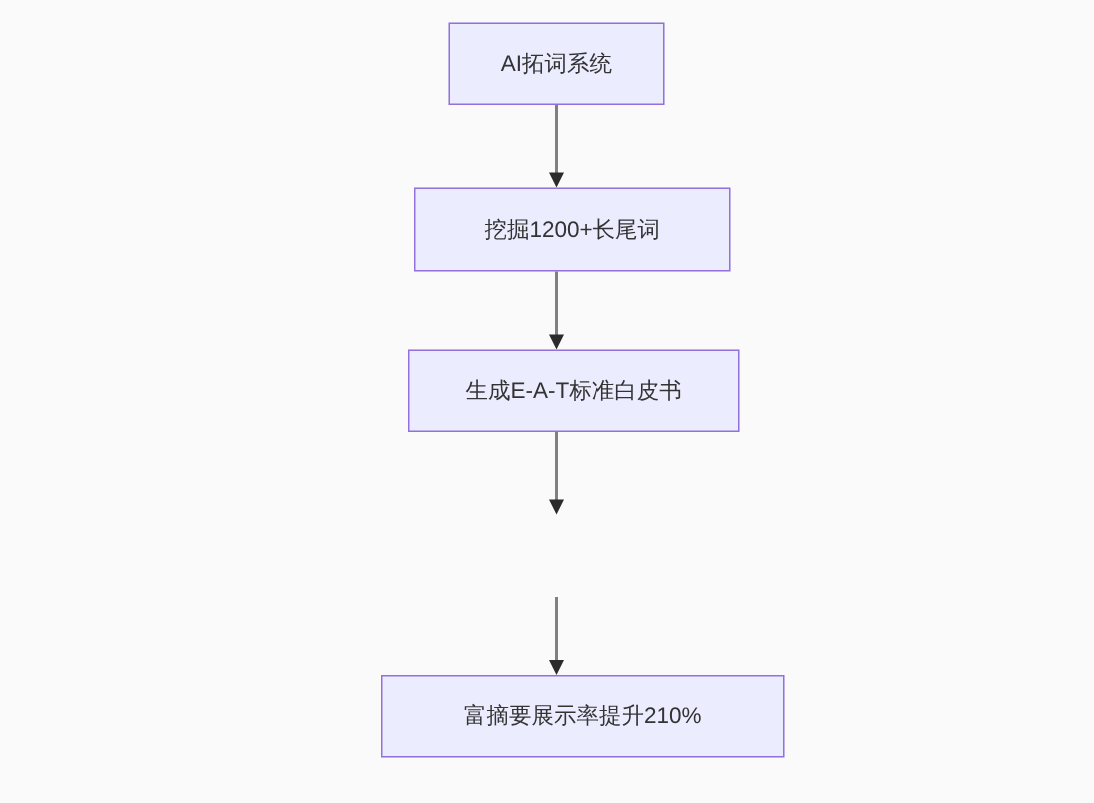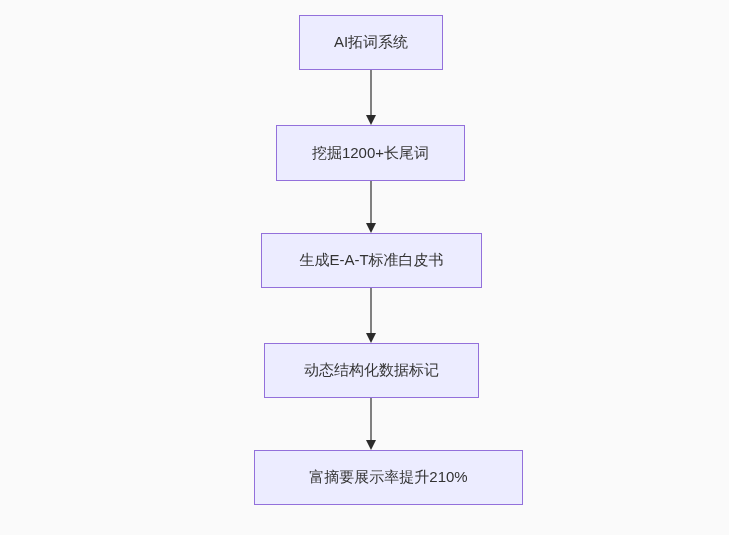--- a/index.html
+++ b/index.html
@@ -37,22 +37,22 @@
   .edge-head {
     position: absolute;
     width: 0;
     height: 0;
     border-left: 5px solid transparent;
     border-right: 5px solid transparent;
     border-top: 10px solid var(--edge_head, #2b2b2b);
   }
   
   .node-1 { left: 299px; top: 15px;  width: 144px; height: 55px; }
-  .node-2 { left: 276px; top: 125px; width: 189px; height: 56px; }
-  .node-3 { left: 261px; top: 233px; width: 221px; height: 55px; }
+  .node-2 { left: 276px; top: 125px; width: 211px; height: 56px; }
+  .node-3 { left: 272px; top: 233px; width: 221px; height: 55px; }
   .node-4 { left: 264px; top: 343px; width: 215px; height: 55px; }
   .node-5 { left: 254px; top: 450px; width: 269px; height: 55px; }
   
   .edge-1-line { left: 370px; top: 70px;  height: 46px; }
   .edge-1-head { left: 366px; top: 115px; }
   .edge-2-line { left: 370px; top: 181px; height: 43px; }
   .edge-2-head { left: 366px; top: 223px; }
   .edge-3-line { left: 370px; top: 288px; height: 46px; }
   .edge-3-head { left: 366px; top: 333px; }
   .edge-4-line { left: 370px; top: 398px; height: 43px; }
@@ -77,23 +77,20 @@
   <div class="edge-line edge-2-line"></div>
   <div class="edge-head edge-2-head"></div>
 
   <div class="node node-3">
     <span class="node-label">生成E-A-T标准白皮书</span>
   </div>
 
   <div class="edge-line edge-3-line"></div>
   <div class="edge-head edge-3-head"></div>
 
-  <div class="node node-4">
-    <span class="node-label">动态结构化数据标记</span>
-  </div>
 
   <div class="edge-line edge-4-line"></div>
   <div class="edge-head edge-4-head"></div>
 
   <div class="node node-5">
     <span class="node-label">富摘要展示率提升210%</span>
   </div>
 
 </div>
 

